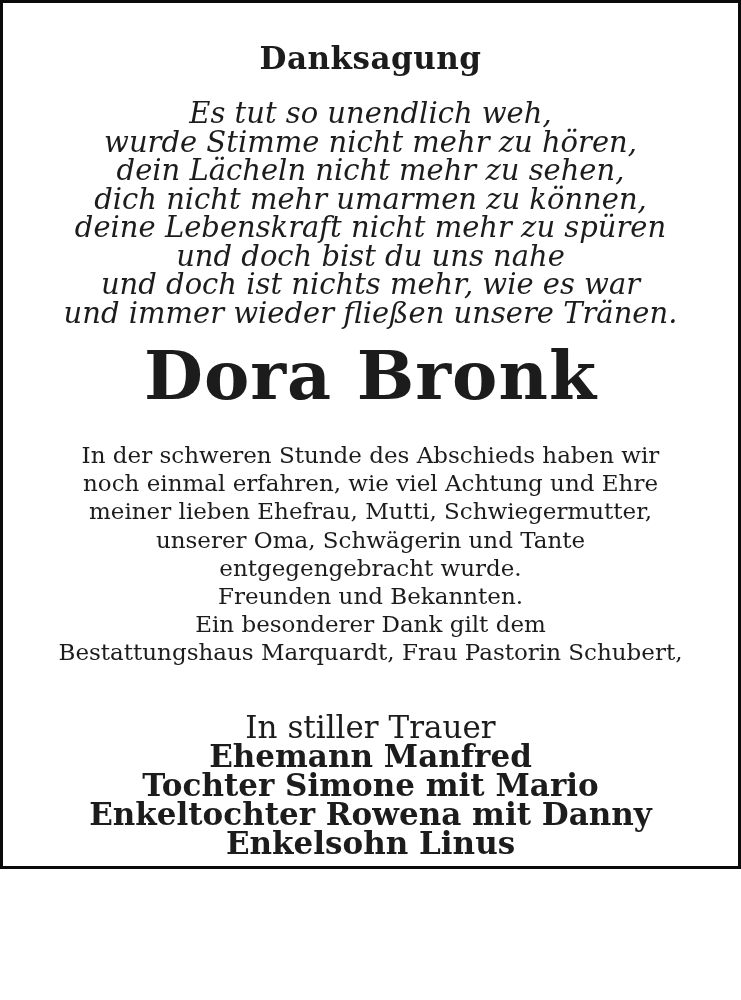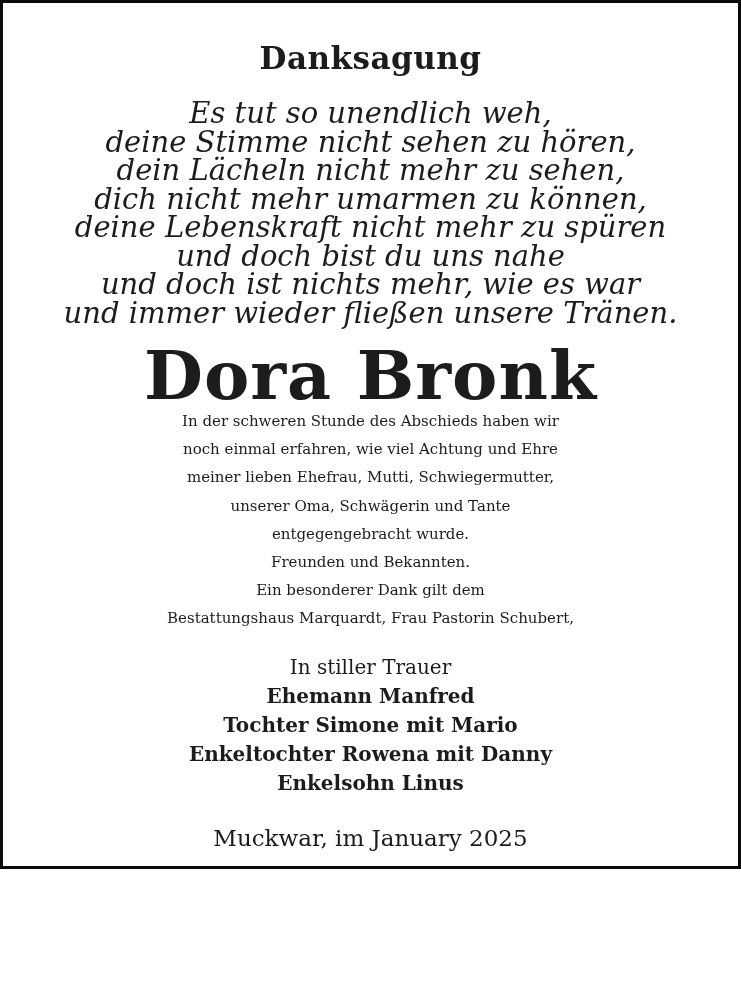--- a/index.html
+++ b/index.html
@@ -32,47 +32,48 @@
     line-height: 28.5px;
   }
   .name {
     margin-top: 16px;
     font-size: 68px;
     line-height: 64px;
     font-weight: bold;
     letter-spacing: 1px;
   }
   .body-text {
-    font-size: 15px;
+    margin-top: 34px;
+    font-size: 23px;
     line-height: 28.2px;
   }
   .closing {
-    margin-top: 20px;
-    font-size: 20px;
+    margin-top: 46px;
+    font-size: 31px;
     line-height: 29px;
   }
   .mourner {
     font-weight: bold;
   }
   .place-date {
     margin-top: 26px;
     font-size: 23px;
     line-height: 28px;
   }
 </style>
 </head>
 <body>
 
 <div class="page">
 
   <h1 class="title">Danksagung</h1>
 
   <div class="poem">
     <div class="poem-line">Es tut so unendlich weh,</div>
-    <div class="poem-line">deine Stimme nicht sehen zu hören,</div>
+    <div class="poem-line">wurde Stimme nicht mehr zu hören,</div>
     <div class="poem-line">dein Lächeln nicht mehr zu sehen,</div>
     <div class="poem-line">dich nicht mehr umarmen zu können,</div>
     <div class="poem-line">deine Lebenskraft nicht mehr zu spüren</div>
     <div class="poem-line">und doch bist du uns nahe</div>
     <div class="poem-line">und doch ist nichts mehr, wie es war</div>
     <div class="poem-line">und immer wieder fließen unsere Tränen.</div>
   </div>
 
   <div class="name">Dora Bronk</div>
 

